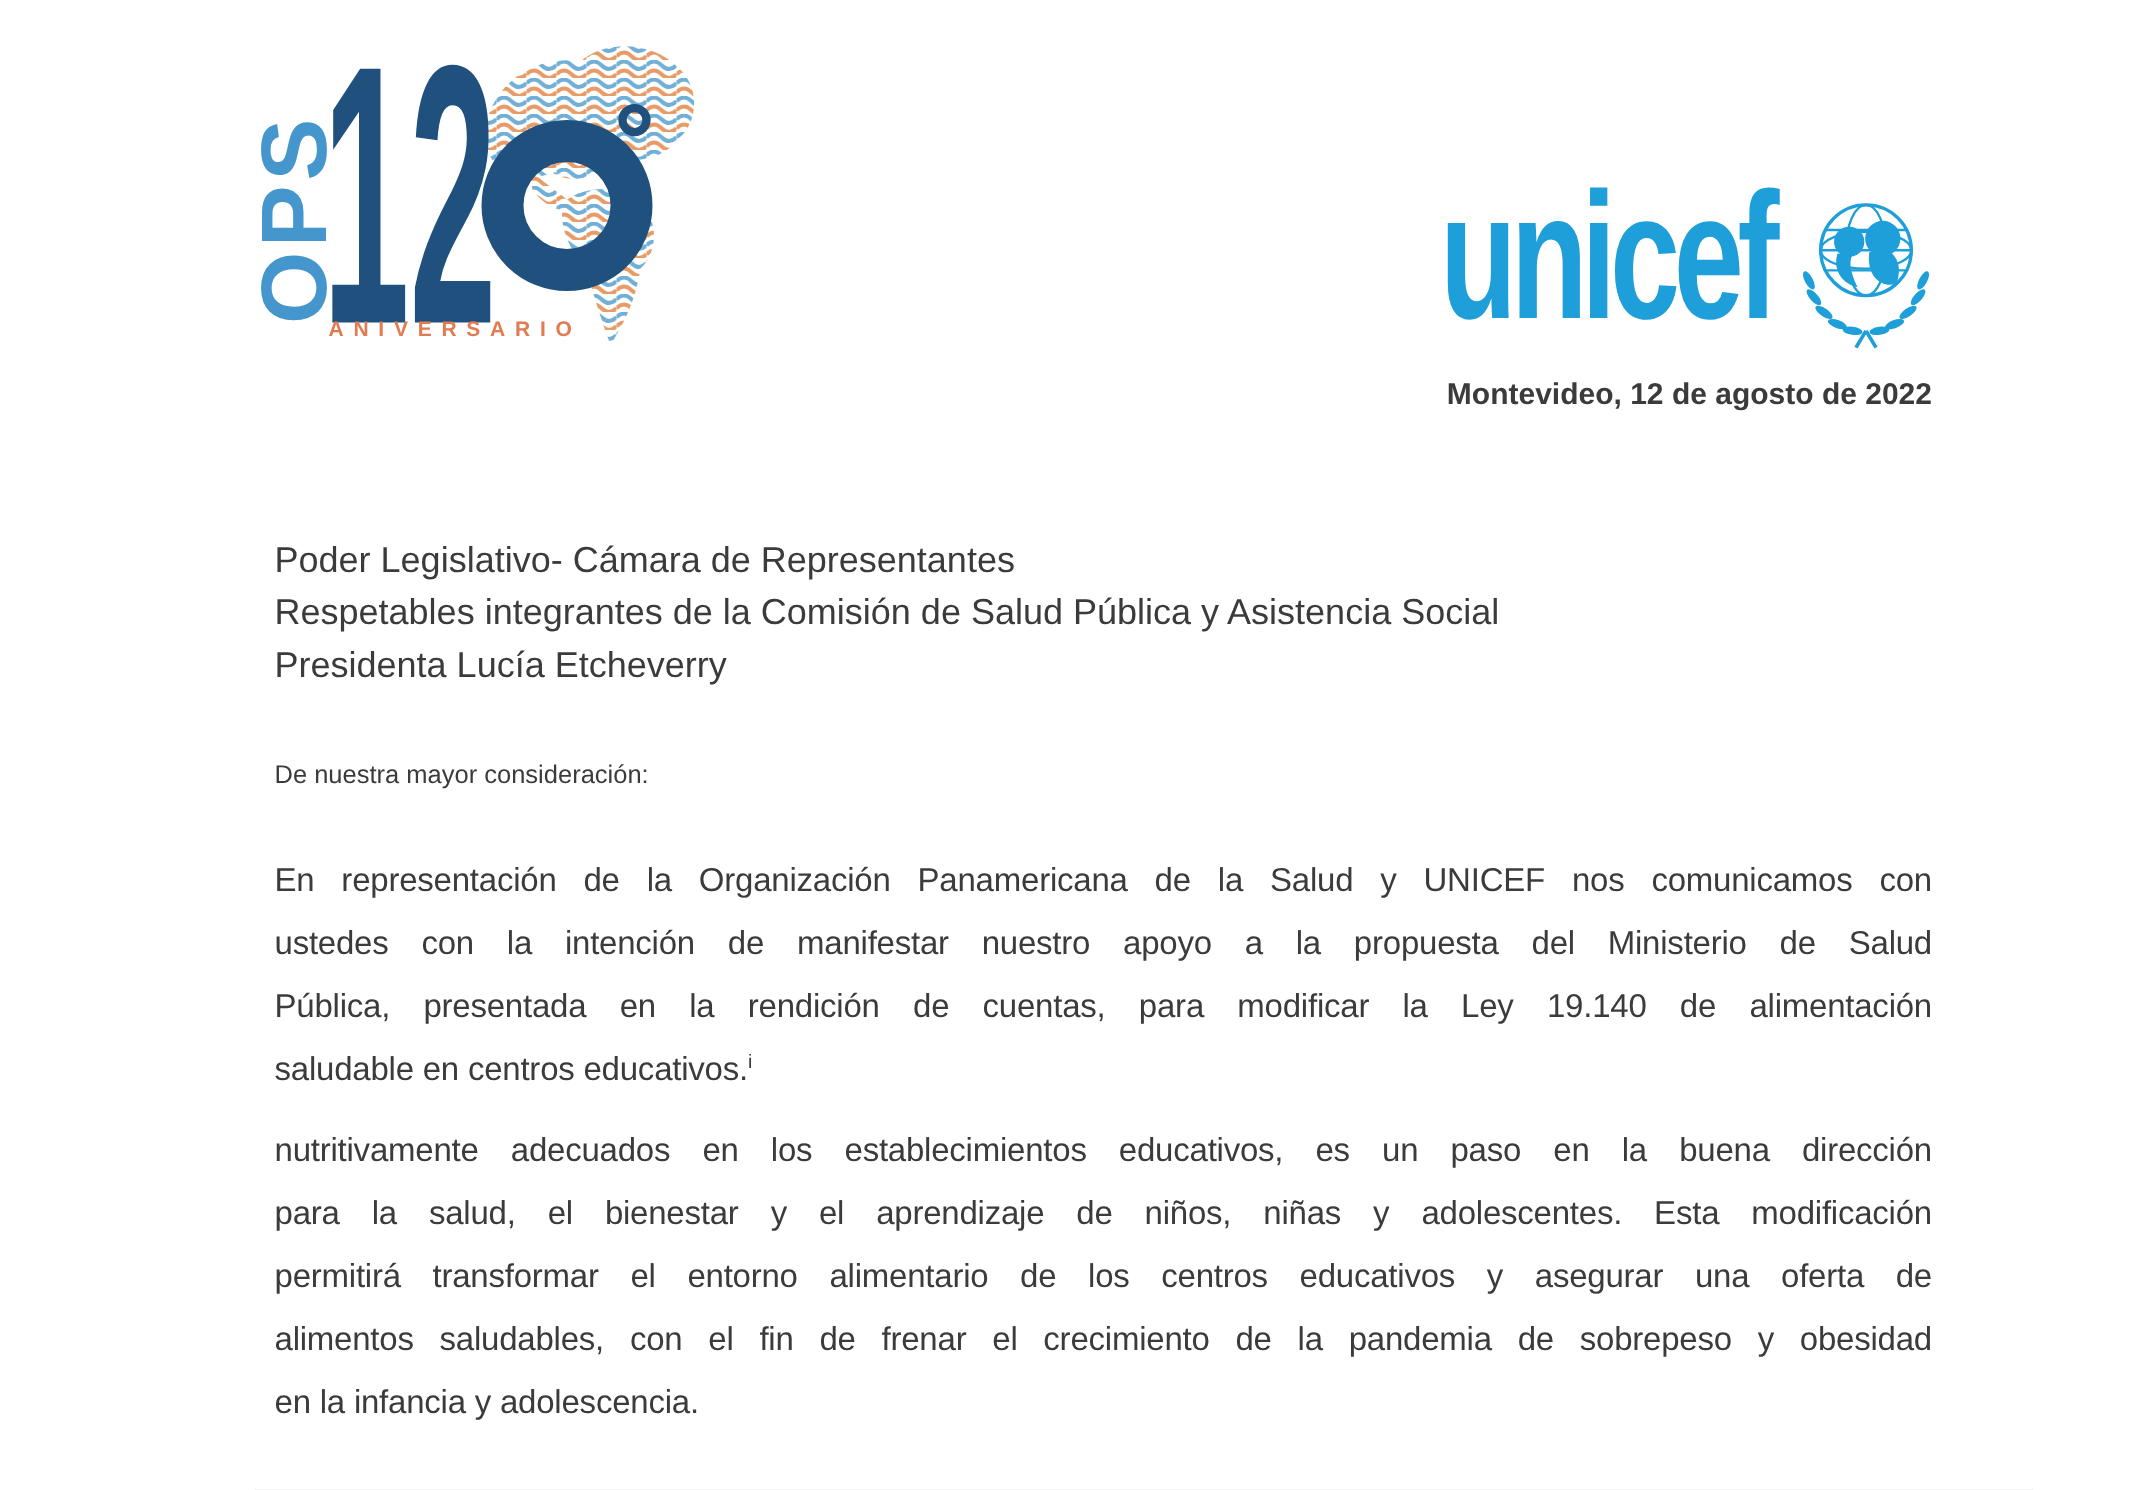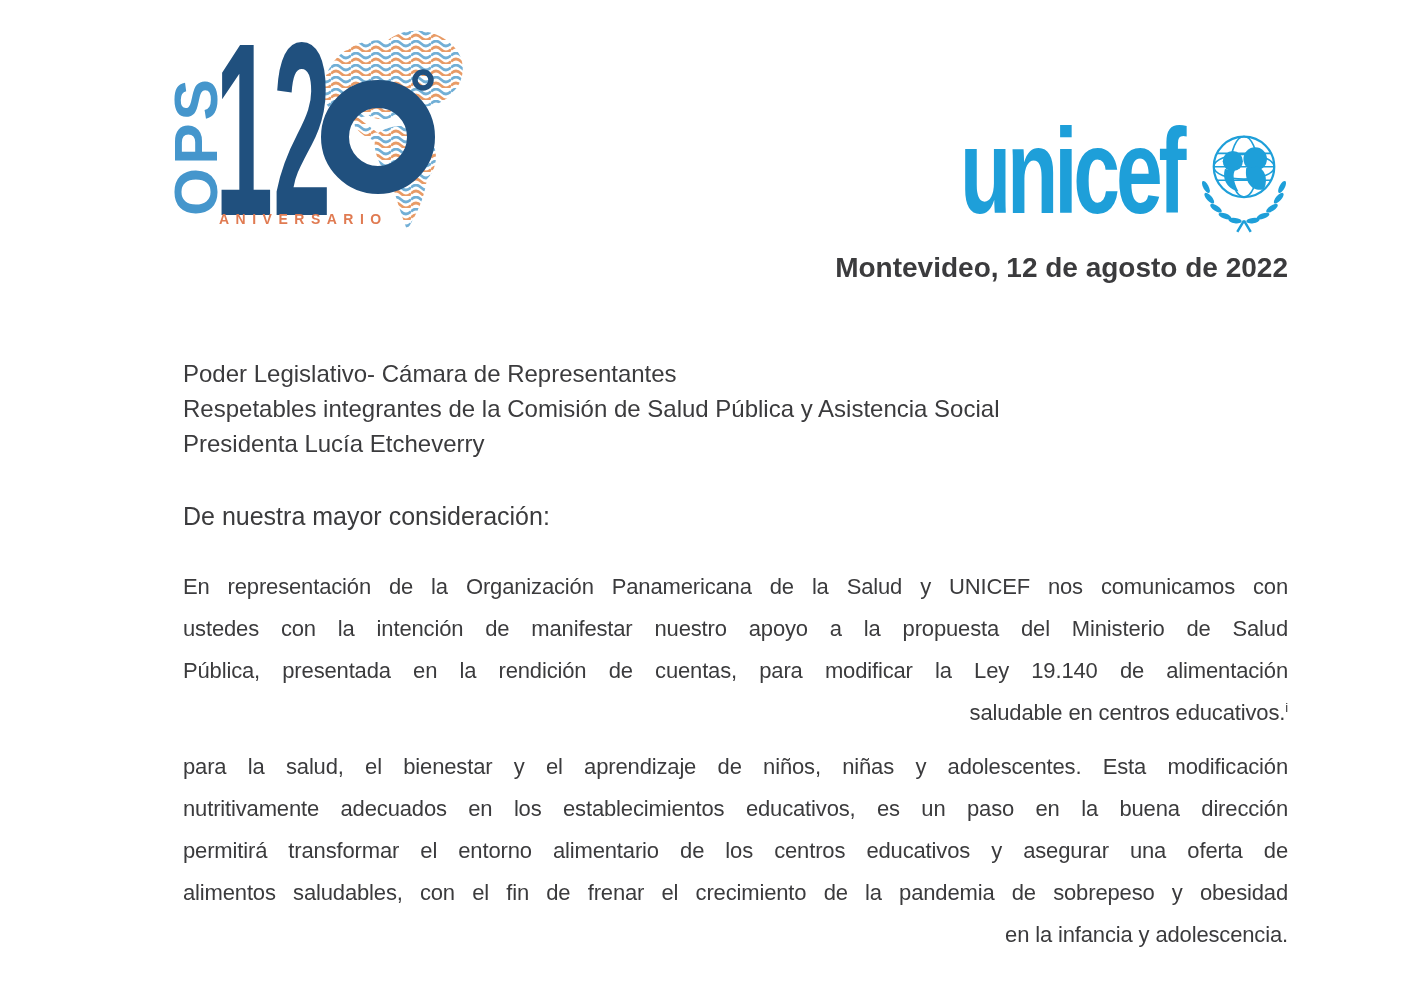--- a/index.html
+++ b/index.html
@@ -19,33 +19,33 @@
   .unicef-word {
     font-size:120px; line-height:125px; font-weight:bold;
     letter-spacing:-6px; color:#1E9FD9;
     transform:scaleX(0.70); transform-origin:left top;
     white-space:nowrap;
   }
   .unicef-emblem { position:absolute; left:228px; top:18px; width:112px; height:112px; }
   
   .dateline {
     position:absolute; top:252px; right:132px;
-    font-size:28px; font-weight:bold; white-space:nowrap;
+    font-size:20px; font-weight:bold; white-space:nowrap;
   }
   .recipient { position:absolute; left:183px; top:356px; font-size:24px; line-height:35px; }
   .recipient .r-bold { font-weight:normal; }
-  .salutation { position:absolute; left:183px; top:499px; font-size:25px; line-height:35px; }
+  .salutation { position:absolute; left:183px; top:499px; font-size:17px; line-height:35px; }
   .para {
     position:absolute; left:183px; width:1105px;
     font-size:22px; line-height:42px; letter-spacing:-0.15px;
   }
   .para-1 { top:566px; }
   .para-2 { top:746px; }
   .jl { text-align:justify; text-align-last:justify; }
-  .ll { text-align:right; }
+  .ll { text-align:left; }
   sup.fn { font-size:13px; vertical-align:super; line-height:0; }
 </style>
 </head>
 <body>
 
 <div class="page">
 
   <div class="ops-logo">
     <svg width="295" height="205" viewBox="0 0 295 205" xmlns="http://www.w3.org/2000/svg">
       <defs>
@@ -117,20 +117,20 @@
   <div class="salutation">De nuestra mayor consideración:</div>
 
   <div class="para para-1">
     <div class="jl">En representación de la Organización Panamericana de la Salud y UNICEF nos comunicamos con</div>
     <div class="jl">ustedes con la intención de manifestar nuestro apoyo a la propuesta del Ministerio de Salud</div>
     <div class="jl">Pública, presentada en la rendición de cuentas, para modificar la Ley 19.140 de alimentación</div>
     <div class="ll"><span>saludable en centros educativos.</span><sup class="fn">i</sup></div>
   </div>
 
   <div class="para para-2">
+    <div class="jl">nutritivamente adecuados en los establecimientos educativos, es un paso en la buena dirección</div>
     <div class="jl">para la salud, el bienestar y el aprendizaje de niños, niñas y adolescentes. Esta modificación</div>
-    <div class="jl">nutritivamente adecuados en los establecimientos educativos, es un paso en la buena dirección</div>
     <div class="jl">permitirá transformar el entorno alimentario de los centros educativos y asegurar una oferta de</div>
     <div class="jl">alimentos saludables, con el fin de frenar el crecimiento de la pandemia de sobrepeso y obesidad</div>
     <div class="ll">en la infancia y adolescencia.</div>
   </div>
 
 </div>
 
 </body></html>

